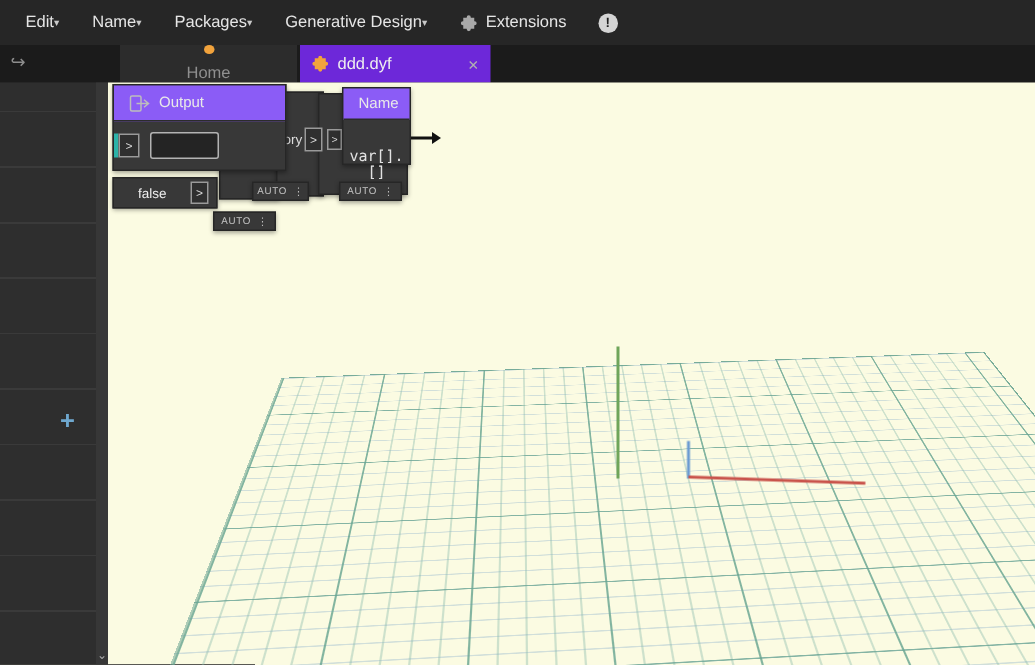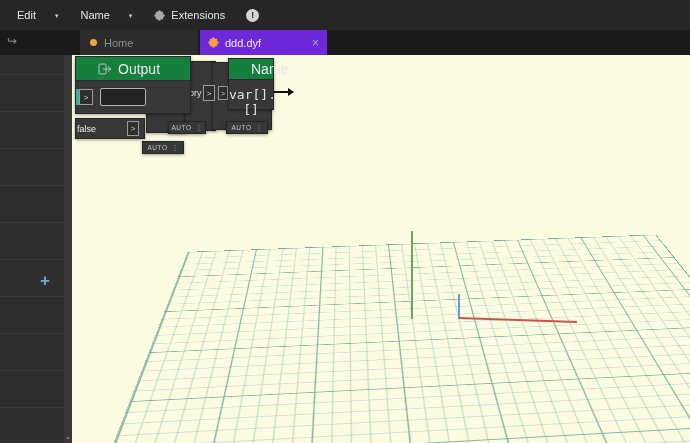--- a/index.html
+++ b/index.html
@@ -3,31 +3,31 @@
 <meta charset="utf-8">
 <style>
   * { box-sizing: border-box; margin: 0; padding: 0; }
   html,body { background:#151515; }
   body { font-family: "Liberation Sans", sans-serif; }
   .app { position:relative; width:690px; height:443px; background:#252525; overflow:hidden; }
 
   
   .menubar { position:absolute; left:0; top:0; width:690px; height:30px; background:#262626;
              display:flex; align-items:center; padding-left:6px; color:#e6e6e6; font-size:11px; }
-  .menu-item { height:100%; display:flex; align-items:center; gap:19px; padding:0 11px; cursor:default; }
+  .menu-item { height:100%; display:flex; align-items:center; gap:0; padding:0 11px; cursor:default; }
   .caret { font-size:7px; color:#c9c9c9; line-height:1; }
   .ext-item { display:flex; align-items:center; gap:6px; padding:0 11px; height:100%; }
   .info-icon { margin-left:10px; width:13px; height:13px; border-radius:50%; background:#d4d4d4;
                color:#1e1e1e; font-size:9px; font-weight:bold; display:flex; align-items:center; justify-content:center; }
 
   
   .tabbar { position:absolute; left:0; top:30px; width:690px; height:25px; background:#1b1b1b; }
   .jump-arrow { position:absolute; left:7px; top:4px; color:#8d8d8d; font-size:12px; }
   .tab { position:absolute; top:0; height:25px; display:flex; align-items:center; gap:7px; font-size:11px; padding:0 10px; }
-  .tab-home { left:80px; width:118px; background:#2c2c2c; color:#8f8f8f; }
+  .tab-home { left:80px; width:118px; background:#2c2c2c; color:#8f8f8f;flex-direction:column; }
   .tab-active { left:200px; width:127px; background:#6d28d9; color:#efefef; padding:0 8px; gap:6px; }
   .tab-dot { width:7px; height:7px; border-radius:50%; background:#F2A33C; }
   .tab-close { margin-left:auto; color:#b0b0b0; font-size:12px; line-height:1; }
   .export-btn { position:absolute; right:3px; top:0; height:25px; display:flex; align-items:center; gap:5px;
                 color:#dddddd; font-size:10px; padding:0 6px; }
 
   
   .sidebar { position:absolute; left:0; top:55px; width:72px; height:388px; background:#2e2e2e;
              background-image: repeating-linear-gradient(to bottom, transparent 0 19px, #3a3a3a 19px 20px, transparent 20px 37px); }
   .sidebar-scroll { position:absolute; right:0; top:0; width:8px; height:100%; background:#373737; }
@@ -48,45 +48,45 @@
 
   .axis { position:absolute; }
   .axis-green { left:339px; top:176px; width:2px; height:88px; background:#6FA55A; }
   .axis-blue  { left:386px; top:239px; width:2px; height:25px; background:#6B9BD2; }
   .axis-red   { left:387px; top:262px; width:118px; height:2px; background:#C9534B;
                 transform:rotate(2deg); transform-origin:0 50%; }
 
   
   .node, .node-sliver, .auto-strip { position:absolute; background:#383838; border:1px solid #262626;
         box-shadow:0 1px 3px rgba(0,0,0,0.35); }
-  .node-header { height:24px; background:#15803d; display:flex; align-items:center; gap:6px;
-                 padding:0 22px; color:#e9e9e9; font-size:14px; border-bottom:1px solid #2c2c2c; }
+  .node-header { height:24px; background:#8b5cf6; display:flex; align-items:center; gap:6px;
+                 padding:0 10px; color:#e9e9e9; font-size:10px; border-bottom:1px solid #2c2c2c; }
   .port-box { position:absolute; width:14px; height:16px; background:#2f2f2f; border:1px solid #9a9a9a;
               color:#dddddd; font-size:8px; display:flex; align-items:center; justify-content:center; }
   .teal-strip { position:absolute; width:3px; height:16px; background:#2BB3A8; }
   .node-input { position:absolute; background:#242424; border:1px solid #b3b3b3; border-radius:2px; }
 
   .output-node { left:3px; top:1px; width:116px; height:58px; }
   .bool-node { left:3px; top:63px; width:70px; height:21px; display:flex; align-items:center;
-               color:#eeeeee; font-size:9px; padding-left:1px; }
+               color:#eeeeee; font-size:9px; padding-left:16px; }
   .bool-port { position:absolute; right:5px; top:2px; width:12px; height:15px; }
 
   .sliver-1 { left:74px; top:4px; width:40px; height:74px; }
   .sliver-2 { left:112px; top:6px; width:32px; height:70px; }
   .sliver-3 { left:140px; top:7px; width:60px; height:68px; }
 
   .cat-port-left  { left:96px;  top:30px; width:13px; height:16px; }
   .cat-text { position:absolute; left:112px; top:33px; color:#dddddd; font-size:9px; }
   .cat-port-mid   { left:131px; top:30px; width:12px; height:16px; }
   .cat-port-right { left:146px; top:31px; width:10px; height:14px; font-size:7px; }
 
   .name-node { left:156px; top:3px; width:46px; height:52px; }
   .name-header { height:21px; }
-  .name-value { position:absolute; left:0; top:28px; width:100%; text-align:center;
-                color:#e2e2e2; font-size:13px; font-family:"DejaVu Sans Mono", monospace; }
+  .name-value { position:absolute; left:0; top:40px; width:100%; text-align:center;
+                color:#e2e2e2; font-size:10px; font-family:"DejaVu Sans Mono", monospace; }
   .name-wire { position:absolute; left:202px; top:36px; width:14px; height:2px; background:#111; }
   .name-wire-tip { position:absolute; left:216px; top:33px; width:0; height:0;
                    border-left:6px solid #111; border-top:4px solid transparent; border-bottom:4px solid transparent; }
 
   .auto-strip { display:flex; align-items:center; justify-content:center; gap:4px; height:13px;
                 color:#c6c6c6; font-size:6.5px; letter-spacing:0.5px; }
   .auto-strip .kebab { font-size:7px; color:#bdbdbd; letter-spacing:0; }
   .auto-1 { left:96px;  top:66px; width:38px; }
   .auto-2 { left:154px; top:66px; width:42px; }
   .auto-3 { left:70px;  top:86px; width:42px; }
@@ -98,20 +98,28 @@
 
 <div class="app">
 
   <div class="menubar">
     <div class="menu-item">
       <span>Edit</span>
       <span class="caret">▾</span>
     </div>
     <div class="menu-item">
       <span>Name</span>
+      <span class="caret">▾</span>
+    </div>
+    <div class="menu-item">
+      <span>Packages</span>
+      <span class="caret">▾</span>
+    </div>
+    <div class="menu-item">
+      <span>Generative Design</span>
       <span class="caret">▾</span>
     </div>
     <div class="ext-item">
       <span>
         <svg width="11" height="11" viewBox="0 0 24 24">
             <path d="M9,4 v-0.5 a3,3 0 0 1 6,0 V4 h5 v5 h0.5 a3,3 0 0 1 0,6 H20 v5 h-5 v0.5 a3,3 0 0 1 -6,0 V20 H4 v-5 h-0.5 a3,3 0 0 1 0,-6 H4 V4 z" fill="#a8a8a8"></path>
           </svg>
       </span>
       <span>Extensions</span>
     </div>

